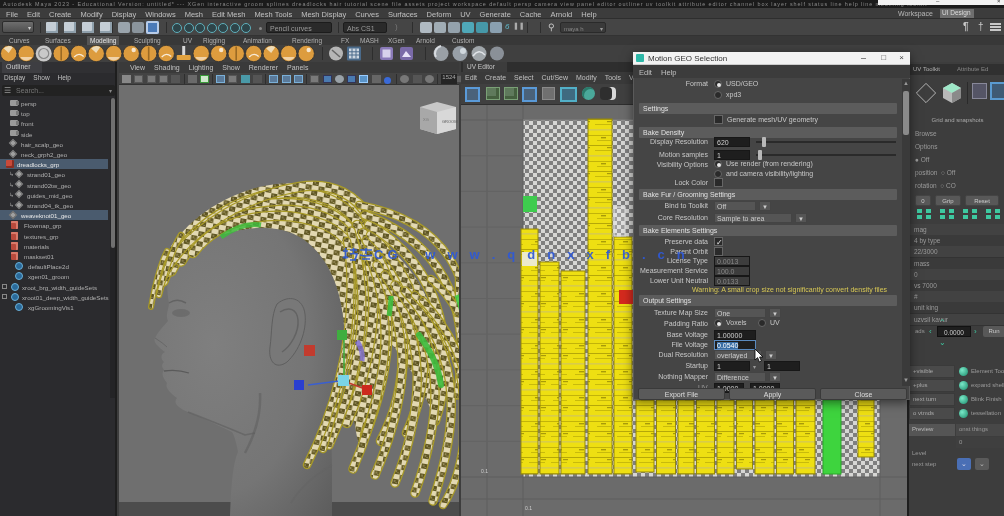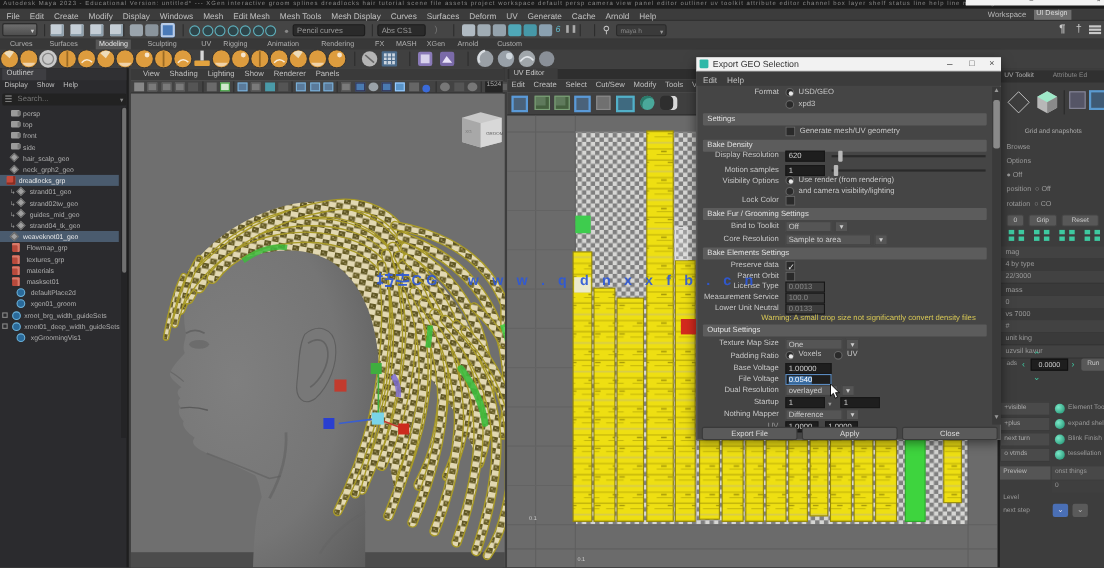--- a/index.html
+++ b/index.html
@@ -523,21 +523,21 @@
       <div class="abs" style="left:47px;top:362px;width:50px;height:12px;background:#484848;font-size:6px;color:#999;padding:2px 3px;">onst things</div>
       <div class="abs" style="left:47px;top:375px;width:50px;height:11px;background:#3f3f3f;font-size:6px;color:#999;padding:2px 3px;">0</div>
       <div class="abs" style="left:0;top:386px;width:40px;font-size:6px;color:#999;padding:2px 3px;">Level</div>
       <div class="abs" style="left:0;top:397px;width:46px;font-size:6px;color:#999;padding:2px 3px;">next step</div>
       <div class="abs" style="left:48px;top:396px;width:14px;height:12px;background:#4a6fb5;border-radius:2px;color:#dde;font-size:7px;text-align:center;line-height:12px;">⌄</div>
       <div class="abs" style="left:66px;top:396px;width:14px;height:12px;background:#5a5a5a;border-radius:2px;color:#bbb;font-size:7px;text-align:center;line-height:12px;">⌄</div>
     </div>
     <div class="abs" style="left:633px;top:52px;width:277px;height:348px;background:#454545;border:1px solid #5a5a5a;box-shadow:0 3px 10px rgba(0,0,0,.5);">
       <div class="abs" style="left:-1px;top:-1px;width:277px;height:13px;background:#f2f2f2;border-bottom:1px solid #ccc;">
         <div style="position:absolute;left:3px;top:2px;width:8px;height:8px;background:#2eb8a8;border-radius:1px;"></div>
-        <span style="position:absolute;left:15px;top:2px;font-size:8px;color:#333;">Export GEO Selection</span>
+        <span style="position:absolute;left:15px;top:2px;font-size:8px;color:#333;">Motion GEO Selection</span>
         <span style="position:absolute;right:44px;top:1px;font-size:9px;color:#444;">–</span>
         <span style="position:absolute;right:24px;top:1px;font-size:8px;color:#444;">□</span>
         <span style="position:absolute;right:6px;top:1px;font-size:8px;color:#444;">×</span>
       </div>
       <div class="abs" style="left:-1px;top:12px;width:277px;height:13px;background:#3c3c3c;">
         <span style="position:absolute;left:6px;top:3px;font-size:7.5px;color:#c0c0c0;">Edit</span>
         <span style="position:absolute;left:28px;top:3px;font-size:7.5px;color:#c0c0c0;">Help</span>
       </div>
       <div class="abs" style="left:268px;top:26px;width:8px;height:307px;background:#3a3a3a;">
         <div style="position:absolute;left:1px;top:1px;width:6px;height:8px;color:#999;font-size:6px;">▲</div>

